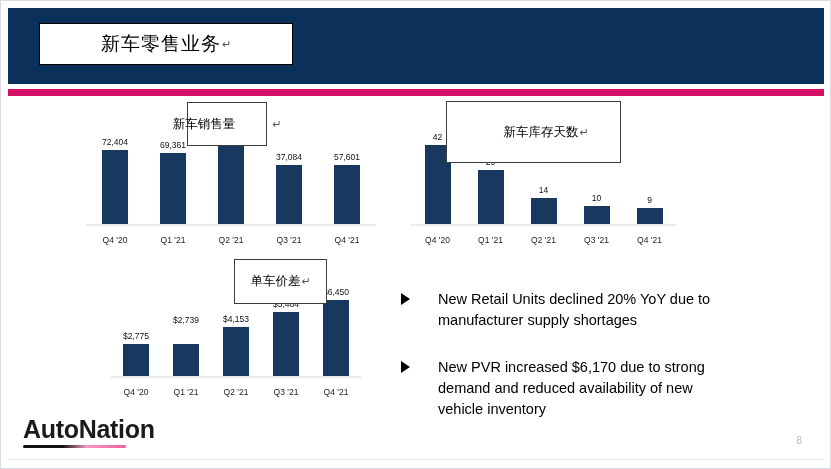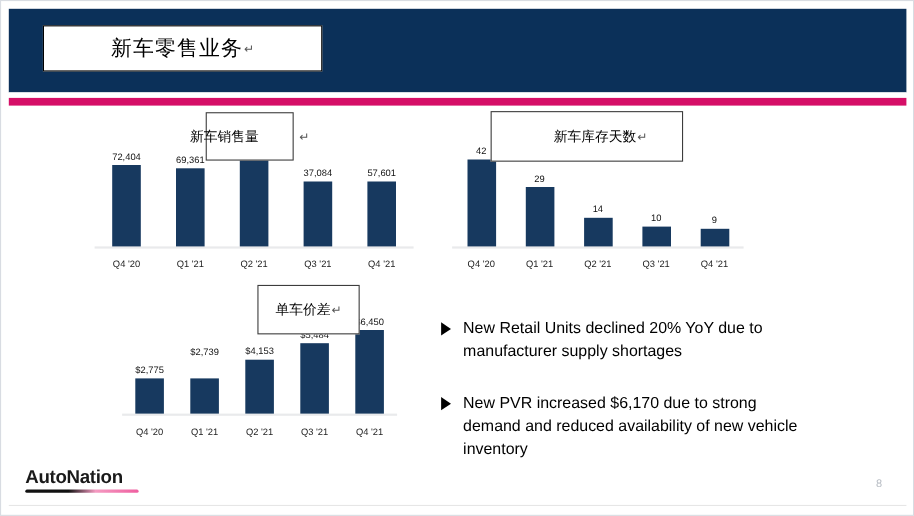--- a/index.html
+++ b/index.html
@@ -151,36 +151,37 @@
     text-align: center;
     white-space: nowrap;
     font-family: "Liberation Sans", sans-serif;
   }
 
   
   #chart-units   { left: 85px;  top: 118px; width: 290px; height: 128px; }
   #chart-units .chart-title-box { left: 101px; top: -17px; width: 80px; height: 44px; gap: 36px; }
 
   #chart-invdays { left: 410px; top: 118px; width: 265px; height: 128px; }
-  #chart-invdays .chart-title-box { left: 35px; top: -18px; width: 175px; height: 46px; padding-left: 25px; }
+  #chart-invdays .chart-title-box { left: 35px; top: -18px; width: 175px; height: 62px; padding-left: 25px; }
 
   #chart-pvr     { left: 110px; top: 272px; width: 250px; height: 126px; }
   #chart-pvr .chart-title-box { left: 82px; top: -14px; width: 93px; height: 45px; margin-left: 41px; }
 
   
   .bullets {
     position: absolute;
     left: 400px;
     top: 288px;
     width: 340px;
   }
   .bullet {
     display: flex;
     align-items: flex-start;
     margin-bottom: 26px;
+    gap: 17px;
   }
   .bullet-marker {
     flex: 0 0 auto;
     margin-right: 11px;
     margin-top: 4px;
     width: 0;
     height: 0;
     border-top: 6px solid transparent;
     border-bottom: 6px solid transparent;
     border-left: 9px solid #000000;
@@ -200,21 +201,21 @@
     width: 816px;
     height: 1px;
     background: #e6e6e6;
   }
   .logo {
     position: absolute;
     left: 22px;
     bottom: 20px;
   }
   .logo-text {
-    font-size: 17px;
+    font-size: 25px;
     font-weight: bold;
     color: #1a1a1a;
     letter-spacing: -0.3px;
     font-family: "Liberation Sans", sans-serif;
   }
   .logo-swoosh {
     margin-top: 1px;
     height: 3px;
     width: 103px;
     background: linear-gradient(to right, #111111 0%, #111111 38%, #f49ac1 62%, #ef5fa0 100%);

